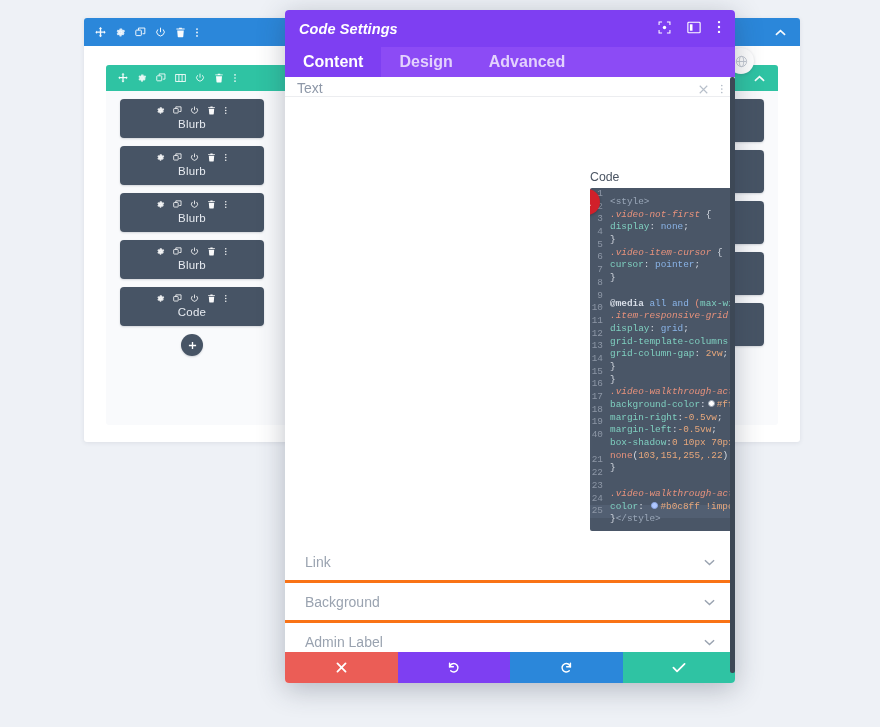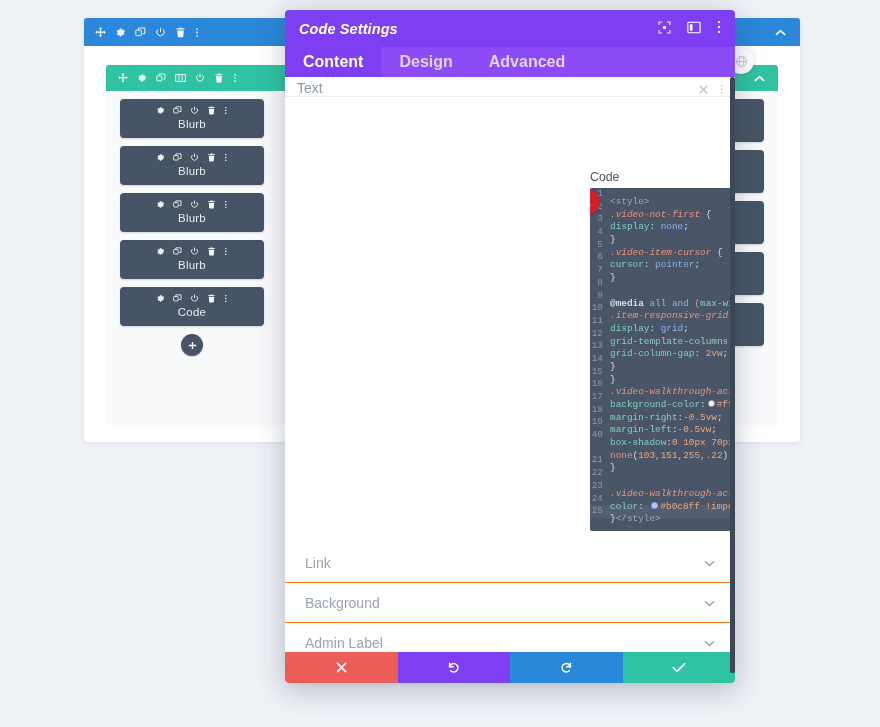--- a/index.html
+++ b/index.html
@@ -175,21 +175,21 @@
   .s-prop { color: #7fd0c0; }
   .s-val { color: #8ab4e8; }
   .s-num { color: #e8a87c; }
   .s-at { color: #d8dee8; font-weight: bold; }
   .s-punc { color: #d6dbe3; }
   .s-fn { color: #e8927c; }
 
   .accordion { position: absolute; left: 0; top: 466px; width: 100%; }
   .acc-row {
     height: 40px; display: flex; align-items: center;
-    padding: 0 20px; border-bottom: 1px solid #f97316;
+    padding: 0 20px; border-bottom: 3px solid #f97316;
   }
   .acc-row .acc-label { color: #9aa3b0; font-size: 14px; }
   .acc-row .chev { margin-left: auto; color: #9aa3b0; font-size: 11px; }
 
   .modal-footer { height: 31px; display: flex; flex: 0 0 auto; }
   .fbtn {
     flex: 1; display: flex; align-items: center; justify-content: center;
     color: #fff;
   }
   .fbtn.cancel { background: #eb5d56; }

